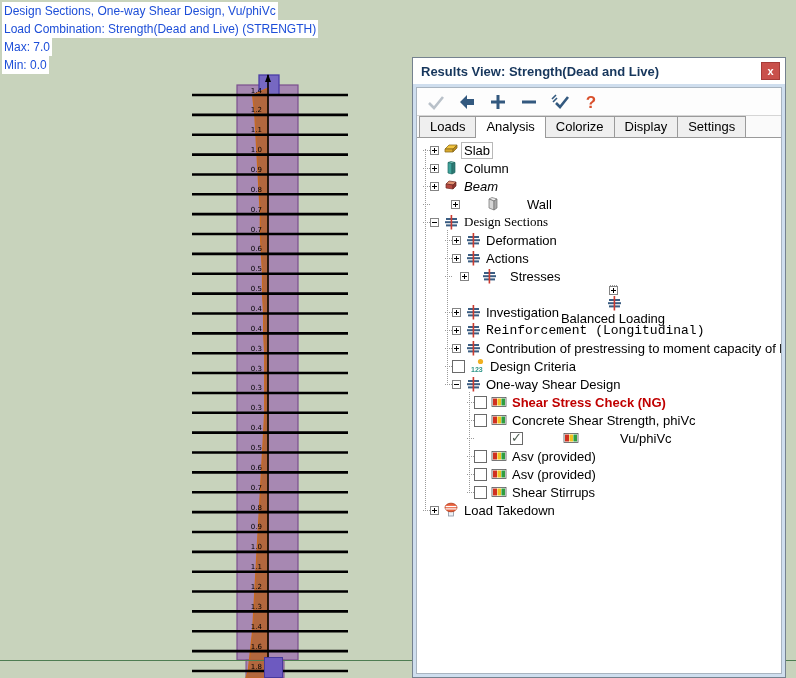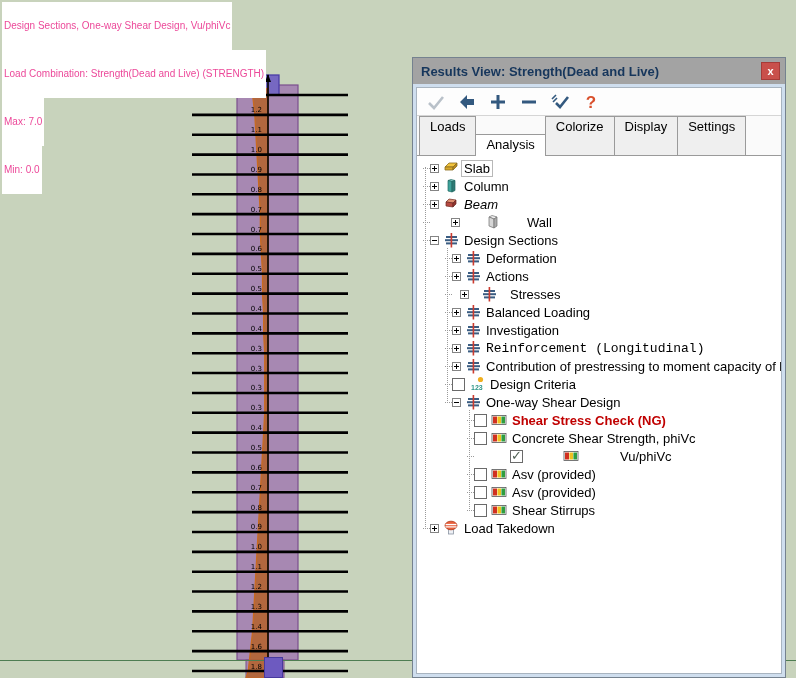--- a/index.html
+++ b/index.html
@@ -2,41 +2,41 @@
 <html><head>
 <meta charset="utf-8">
 <style>
   * { margin:0; padding:0; box-sizing:border-box; }
   html,body { width:796px; height:678px; }
   body { font-family:"Liberation Sans", sans-serif; }
   .stage { position:relative; width:796px; height:678px; background:#c8d3bc; overflow:hidden; }
 
   
   .overlay { position:absolute; left:2px; top:2px; z-index:3; }
-  .overlay .oline { display:table; background:#ffffff; color:#ec4899; font-size:10px; line-height:16px; padding:16px 2px; white-space:nowrap; }
+  .overlay .oline { display:table; background:#ffffff; color:#1d4ed8; font-size:12px; line-height:16px; padding:1px 2px; white-space:nowrap; }
 
   
   #plot { position:absolute; left:0; top:0; z-index:1; }
   .green-line { position:absolute; left:0; top:660px; width:796px; height:1px; background:#4e7d52; z-index:2; }
   .bottom-column { position:absolute; left:264px; top:657px; width:19px; height:21px; background:#6d5ac0; border:1px solid #483a9e; z-index:2; }
 
   
   .panel { position:absolute; left:412px; top:57px; width:374px; height:621px; z-index:5;
            background:#cfdeee; border:1px solid #75828f; padding:3px; display:flex; flex-direction:column; }
-  .titlebar { margin:-3px -3px 0 -3px; height:26px; background:#a3a3a3; display:flex; align-items:center;
+  .titlebar { margin:-3px -3px 0 -3px; height:26px; background:#ffffff; display:flex; align-items:center;
               padding:0 5px 0 8px; flex:0 0 auto; }
   .titlebar .title { font-size:13px; font-weight:bold; color:#16365c; flex:1 1 auto; white-space:nowrap; overflow:hidden; }
   .close-btn { width:19px; height:18px; background:#c9504b; border:1px solid #a63b38; color:#fff; font-size:11px;
                font-weight:bold; display:flex; align-items:center; justify-content:center; line-height:1; }
   .panel-body { flex:1 1 auto; display:flex; flex-direction:column; background:#fff; border:1px solid #a8b4c0; margin-top:3px; overflow:hidden; }
   .toolbar { flex:0 0 28px; display:flex; align-items:center; gap:9px; padding:2px 4px 2px 8px; background:#fdfdfd; border-bottom:1px solid #d5d5d5; }
   .toolbar .tbtn { width:22px; height:22px; display:flex; align-items:center; justify-content:center; }
   .tabs { flex:0 0 22px; display:flex; align-items:flex-end; background:#fafafa; border-bottom:1px solid #9a9a9a; padding-left:2px; }
   .tab { font-size:13px; color:#000; padding:2px 10px 3px 10px; border:1px solid #9a9a9a; border-bottom:none;
-         background:#efefef; margin-right:-1px; height:39px; position:relative; }
+         background:#efefef; margin-right:-1px; height:21px; position:relative; }
   .tab.active { background:#fff; height:22px; margin-bottom:-1px; z-index:2; }
   .tree { flex:1 1 auto; background:#fff; padding:3px 0 0 2px; position:relative; overflow:hidden; }
   .trow { height:18px; display:flex; align-items:center; font-size:13px; color:#000; white-space:nowrap; position:relative; z-index:1; }
   .trow .stub { width:7px; border-top:1px dotted #9a9a9a; height:0; flex:0 0 auto; }
   .expand { width:9px; height:9px; border:1px solid #848484; background:#fff; position:relative; flex:0 0 auto; }
   .expand::before { content:""; position:absolute; left:1px; right:1px; top:3px; height:1px; background:#000; }
   .expand.plus::after { content:""; position:absolute; top:1px; bottom:1px; left:3px; width:1px; background:#000; }
   .cbox { width:13px; height:13px; border:1px solid #6a6a6a; background:#fff; position:relative; flex:0 0 auto; }
   .cbox.checked::after { content:"\2713"; position:absolute; left:0px; top:-3px; font-size:13px; color:#4e5e52; }
   .ticon { width:16px; height:16px; margin:0 3px 0 4px; flex:0 0 auto; display:flex; align-items:center; }
@@ -216,21 +216,21 @@
             <span class="expand plus"></span>
             <span class="ticon">
               <svg width="16" height="16" viewBox="0 0 16 16">
                 <polygon points="4,3 7,1.5 12,3 9,5" fill="#efefef" stroke="#707070" stroke-width="0.7"></polygon>
                 <polygon points="4,3 9,5 9,14 4,12" fill="#d6d6d6" stroke="#707070" stroke-width="0.7"></polygon>
                 <polygon points="9,5 12,3 12,12 9,14" fill="#aaaaaa" stroke="#707070" stroke-width="0.7"></polygon>
               </svg>
             </span>
             <span class="tlabel">Wall</span>
           </div>
-          <div class="trow" style="padding-left: 4px;">
+          <div class="trow" style="padding-left: 4px; font-family: Liberation Serif, serif;">
             <span class="stub"></span>
             <span class="expand minus"></span>
             <span class="ticon">
               <svg width="16" height="16" viewBox="0 0 16 16">
                 <rect x="3" y="4" width="11" height="2" fill="#3b5d82"></rect>
                 <rect x="2" y="7.2" width="13" height="2" fill="#3b5d82"></rect>
                 <rect x="3" y="10.4" width="11" height="2" fill="#3b5d82"></rect>
                 <rect x="7.6" y="1" width="1.6" height="14.5" fill="#cc3b2f"></rect>
               </svg>
             </span>
@@ -268,21 +268,21 @@
             <span class="ticon">
               <svg width="16" height="16" viewBox="0 0 16 16">
                 <rect x="3" y="4" width="11" height="2" fill="#3b5d82"></rect>
                 <rect x="2" y="7.2" width="13" height="2" fill="#3b5d82"></rect>
                 <rect x="3" y="10.4" width="11" height="2" fill="#3b5d82"></rect>
                 <rect x="7.6" y="1" width="1.6" height="14.5" fill="#cc3b2f"></rect>
               </svg>
             </span>
             <span class="tlabel">Stresses</span>
           </div>
-          <div class="trow" style="padding-left: 26px;">
+          <div class="trow" style="padding-left: 26px; flex-direction: column;">
             <span class="stub"></span>
             <span class="expand plus"></span>
             <span class="ticon">
               <svg width="16" height="16" viewBox="0 0 16 16">
                 <rect x="3" y="4" width="11" height="2" fill="#3b5d82"></rect>
                 <rect x="2" y="7.2" width="13" height="2" fill="#3b5d82"></rect>
                 <rect x="3" y="10.4" width="11" height="2" fill="#3b5d82"></rect>
                 <rect x="7.6" y="1" width="1.6" height="14.5" fill="#cc3b2f"></rect>
               </svg>
             </span>

